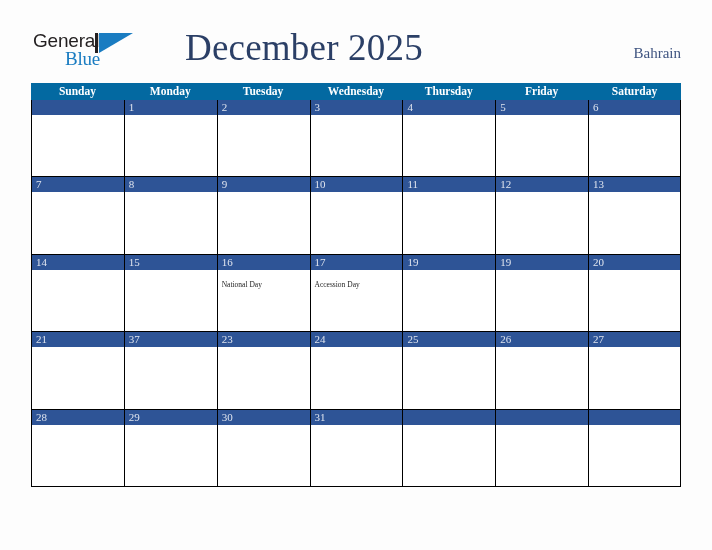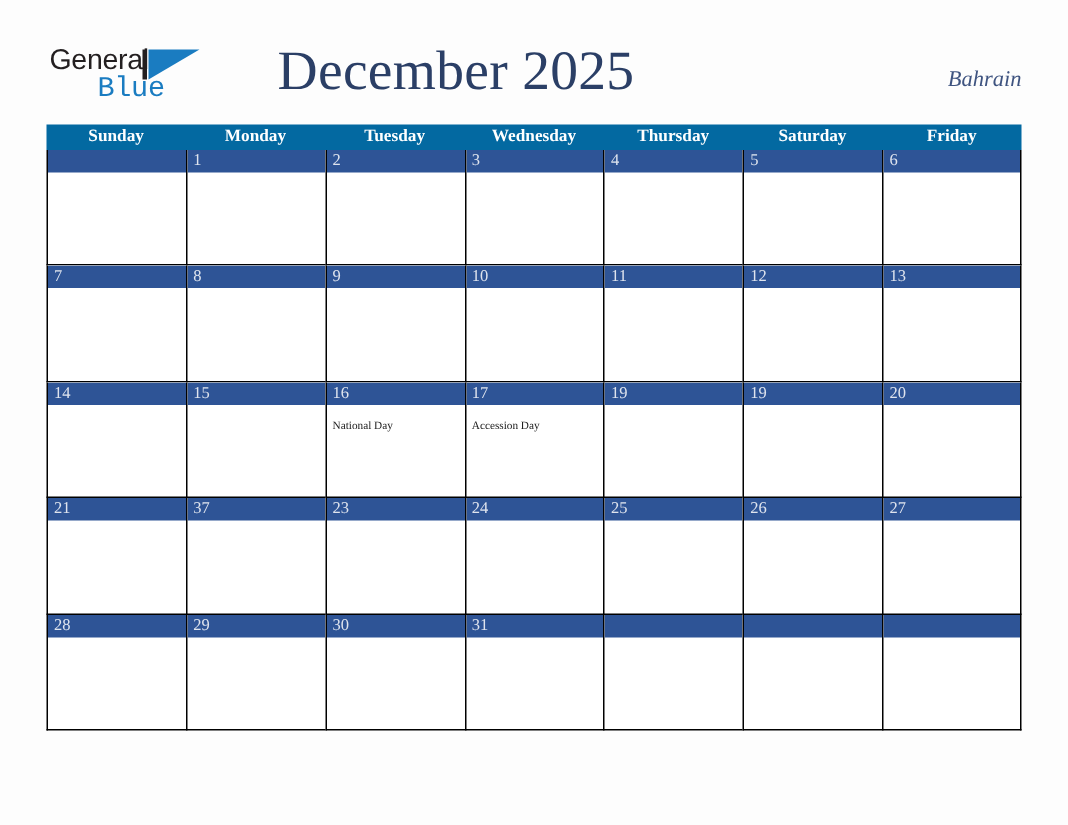--- a/index.html
+++ b/index.html
@@ -38,21 +38,21 @@
     font-family: "Liberation Sans", sans-serif;
     font-size: 19px;
     color: #231f20;
     letter-spacing: -0.2px;
     line-height: 20px;
   }
   .brand-line-2 {
     position: absolute;
     left: 32px;
     top: 18px;
-    font-family: Liberation Mono, monospace;
+    font-family: Liberation Serif, serif;
     font-size: 19px;
     color: #1a7cc1;
     letter-spacing: -0.2px;
     line-height: 20px;
   }
   .brand-mark {
     position: absolute;
     left: 62px;
     top: 2px;
     width: 38px;
@@ -87,21 +87,20 @@
     font-weight: normal;
     letter-spacing: 0.2px;
   }
 
   .region-label {
     position: absolute;
     right: 31px;
     top: 45px;
     font-size: 15px;
     color: #3f5480;
-    font-style: italic;
   }
 
   
   .calendar {
     position: absolute;
     left: 31px;
     top: 83px;
     width: 650px;
   }
 
@@ -186,22 +185,22 @@
 </div>
 
 <div class="calendar">
 
   <div class="weekday-row">
     <div class="weekday-cell">Sunday</div>
     <div class="weekday-cell">Monday</div>
     <div class="weekday-cell">Tuesday</div>
     <div class="weekday-cell">Wednesday</div>
     <div class="weekday-cell">Thursday</div>
+    <div class="weekday-cell">Friday</div>
     <div class="weekday-cell">Saturday</div>
-    <div class="weekday-cell">Friday</div>
   </div>
 
   <div class="week-row">
     <div class="day-cell">
         <div class="day-number-band">
           <span class="day-number"></span>
         </div>
         <div class="day-body"><span class="event-label"></span></div>
       </div>
     <div class="day-cell">

